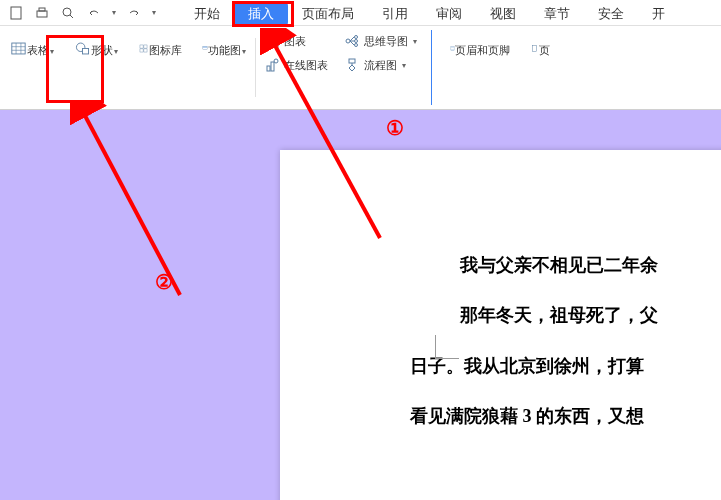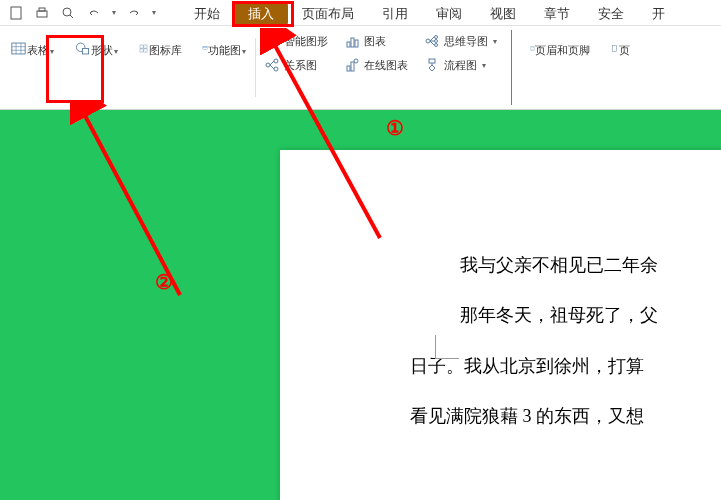--- a/index.html
+++ b/index.html
@@ -29,21 +29,21 @@
       color: #555;
       font-size: 13px;
     }
     .tab {
       padding: 3px 14px;
       font-size: 13px;
       color: #333;
       cursor: pointer;
     }
     .tab.active {
-      background: #a16207;
+      background: #3b82f6;
       color: #fff;
       border-radius: 4px;
     }
     .tabs-container {
       position: absolute;
       left: 180px;
       top: 2px;
       display: flex;
       gap: 0;
     }
@@ -119,21 +119,22 @@
       display: flex;
       align-items: center;
       justify-content: center;
     }
     .canvas-area {
       position: absolute;
       top: 110px;
       left: 0;
       right: 0;
       bottom: 0;
-      background: #22c55e;
+      background: #c4b5fd;
+      font-weight: bold;
     }
     .document-page {
       position: absolute;
       left: 280px;
       top: 40px;
       width: 500px;
       height: 400px;
       background: #fff;
       box-shadow: 0 0 6px rgba(0,0,0,0.2);
       padding: 90px 0 0 180px;
@@ -286,44 +287,20 @@
       <div class="ribbon-big-icon">
         <svg viewBox="0 0 28 28">
             <rect x="4" y="6" width="20" height="16" fill="none" stroke="#5a7ea3" stroke-width="1.5"></rect>
             <line x1="4" y1="10" x2="24" y2="10" stroke="#4a90e2" stroke-width="3"></line>
           </svg>
       </div>
       <span class="ribbon-label"><span>功能图</span><span class="dropdown-arrow">▾</span></span>
     </div>
   </div>
 
-  <div class="ribbon-small-row">
-    <div class="ribbon-small-btn">
-      <span class="small-icon">
-          <svg viewBox="0 0 16 16">
-            <rect x="2" y="2" width="5" height="5" fill="none" stroke="#5a7ea3"></rect>
-            <rect x="9" y="2" width="5" height="5" fill="none" stroke="#5a7ea3"></rect>
-            <rect x="5" y="9" width="5" height="5" fill="none" stroke="#5a7ea3"></rect>
-          </svg>
-        </span>
-      <span>智能图形</span>
-    </div>
-    <div class="ribbon-small-btn">
-      <span class="small-icon">
-          <svg viewBox="0 0 16 16">
-            <circle cx="4" cy="8" r="2" fill="none" stroke="#5a7ea3"></circle>
-            <circle cx="12" cy="4" r="2" fill="none" stroke="#5a7ea3"></circle>
-            <circle cx="12" cy="12" r="2" fill="none" stroke="#5a7ea3"></circle>
-            <line x1="6" y1="8" x2="10" y2="4" stroke="#5a7ea3"></line>
-            <line x1="6" y1="8" x2="10" y2="12" stroke="#5a7ea3"></line>
-          </svg>
-        </span>
-      <span>关系图</span>
-    </div>
-  </div>
 
   <div class="ribbon-small-row">
     <div class="ribbon-small-btn">
       <span class="small-icon">
           <svg viewBox="0 0 16 16">
             <rect x="3" y="9" width="3" height="5" fill="none" stroke="#5a7ea3"></rect>
             <rect x="7" y="5" width="3" height="9" fill="none" stroke="#5a7ea3"></rect>
             <rect x="11" y="7" width="3" height="7" fill="none" stroke="#5a7ea3"></rect>
           </svg>
         </span>

